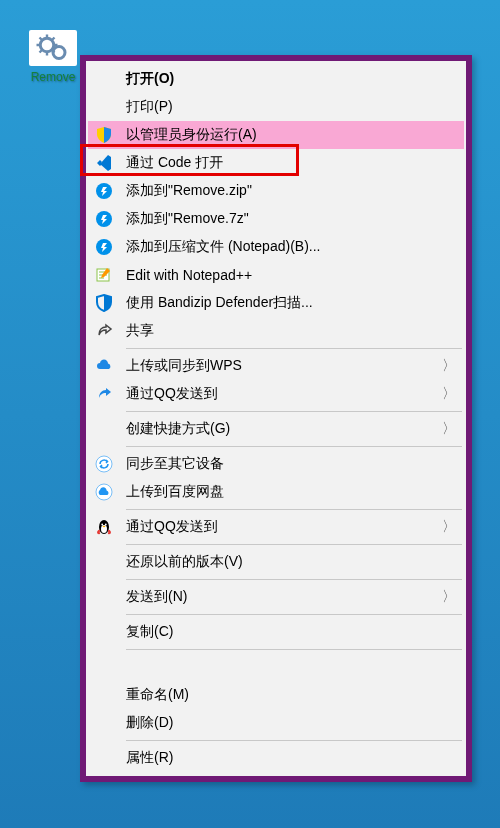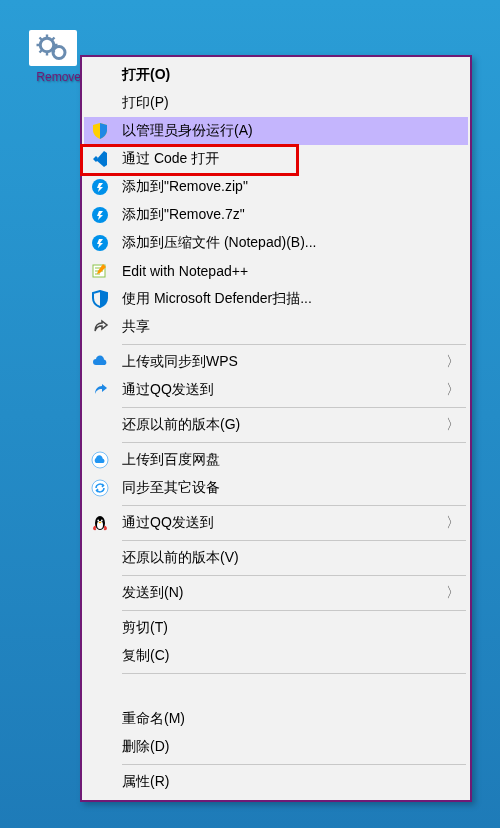--- a/index.html
+++ b/index.html
@@ -10,22 +10,22 @@
       font-family: "Microsoft YaHei", "Segoe UI", sans-serif;
       font-size: 14px;
       position: relative;
       overflow: hidden;
     }
     .desktop-icon {
       position: absolute;
       left: 25px;
       top: 30px;
       width: 56px;
-      text-align: right;
-      color: #701a75;
+      text-align: center;
+      color: #15803d;
     }
     .icon-bg {
       width: 48px;
       height: 36px;
       background: #fff;
       margin: 0 auto 4px;
       display: flex;
       align-items: center;
       justify-content: center;
       border-radius: 2px;
@@ -33,21 +33,21 @@
     .icon-label {
       font-size: 12px;
       text-shadow: 1px 1px 2px rgba(0,0,0,.4);
     }
     .context-menu {
       position: absolute;
       left: 80px;
       top: 55px;
       width: 392px;
       background: #f2f2f2;
-      border: 2px solid #701a75;
+      border: 6px solid #701a75;
       box-shadow: 3px 3px 6px rgba(0,0,0,.25);
       padding: 4px 2px;
     }
     .menu-item {
       height: 28px;
       display: flex;
       align-items: center;
       padding: 0 8px 0 6px;
       cursor: default;
       position: relative;
@@ -77,21 +77,21 @@
     .highlighted-box {
       position: absolute;
       left: 80px;
       top: 144px;
       width: 219px;
       height: 32px;
       border: 3px solid #e30000;
       pointer-events: none;
       z-index: 10;
     }
-    .menu-item.hover-state { background: #c4b5fd; }
+    .menu-item.hover-state { background: #f9a8d4; }
   </style>
 </head>
 <body>
 
 <div class="desktop-icon">
   <div class="icon-bg">
     <svg viewBox="0 0 32 24">
       <circle cx="12" cy="10" r="4.5" fill="none" stroke="#6a8cb0" stroke-width="2"></circle>
       <circle cx="20" cy="15" r="4" fill="none" stroke="#6a8cb0" stroke-width="2"></circle>
       <path d="M12 3v3M12 14v3M5 10h3M16 10h3M7 5l2 2M17 5l-2 2M7 15l2-2M17 15l-2-2" stroke="#6a8cb0" stroke-width="1.6"></path>
@@ -165,21 +165,21 @@
     </span>
     <span class="menu-label">Edit with Notepad++</span>
   </div>
   <div class="menu-item">
     <span class="menu-icon">
       <svg viewBox="0 0 18 18">
           <path d="M9 1l7 2v5c0 4-3 7.5-7 9-4-1.5-7-5-7-9V3l7-2z" fill="none" stroke="#0078d4" stroke-width="2"></path>
           <path d="M9 1l7 2v5c0 4-3 7.5-7 9V1z" fill="#0078d4"></path>
         </svg>
     </span>
-    <span class="menu-label">使用 Microsoft Defender扫描...</span>
+    <span class="menu-label">使用 Bandizip Defender扫描...</span>
   </div>
   <div class="menu-item">
     <span class="menu-icon">
       <svg viewBox="0 0 18 18">
           <path d="M11 3l5 4-5 4V8c-4 0-6 2-7 5 0-5 3-8 7-8V3z" fill="none" stroke="#444" stroke-width="1.5"></path>
         </svg>
     </span>
     <span class="menu-label">共享</span>
   </div>
 
@@ -201,44 +201,44 @@
         </svg>
     </span>
     <span class="menu-label">通过QQ发送到</span>
     <span class="menu-chevron">〉</span>
   </div>
 
   <div class="separator"></div>
 
   <div class="menu-item">
     <span class="menu-icon"></span>
-    <span class="menu-label">还原以前的版本(G)</span>
-    <span class="menu-chevron">〉</span>
-  </div>
-
-  <div class="separator"></div>
-
-  <div class="menu-item">
-    <span class="menu-icon">
-      <svg viewBox="0 0 18 18">
-          <circle cx="9" cy="9" r="8" fill="#fff" stroke="#2196f3" stroke-width="0.6"></circle>
-          <path d="M5 12a3 3 0 010-5c.3-1.6 1.7-2.8 3.3-2.8 1.8 0 3.3 1.5 3.3 3.3a2.5 2.5 0 01.8 4.5H5z" fill="#2196f3"></path>
-        </svg>
-    </span>
-    <span class="menu-label">上传到百度网盘</span>
-  </div>
+    <span class="menu-label">创建快捷方式(G)</span>
+    <span class="menu-chevron">〉</span>
+  </div>
+
+  <div class="separator"></div>
+
   <div class="menu-item">
     <span class="menu-icon">
       <svg viewBox="0 0 18 18">
           <circle cx="9" cy="9" r="8" fill="#fff" stroke="#2196f3" stroke-width="0.6"></circle>
           <path d="M5 9a4 4 0 017-2.5M13 9a4 4 0 01-7 2.5" fill="none" stroke="#2196f3" stroke-width="1.5"></path>
           <path d="M11 5l1.5 1.5L11 8M7 13l-1.5-1.5L7 10" fill="none" stroke="#2196f3" stroke-width="1.5"></path>
         </svg>
     </span>
     <span class="menu-label">同步至其它设备</span>
+  </div>
+  <div class="menu-item">
+    <span class="menu-icon">
+      <svg viewBox="0 0 18 18">
+          <circle cx="9" cy="9" r="8" fill="#fff" stroke="#2196f3" stroke-width="0.6"></circle>
+          <path d="M5 12a3 3 0 010-5c.3-1.6 1.7-2.8 3.3-2.8 1.8 0 3.3 1.5 3.3 3.3a2.5 2.5 0 01.8 4.5H5z" fill="#2196f3"></path>
+        </svg>
+    </span>
+    <span class="menu-label">上传到百度网盘</span>
   </div>
 
   <div class="separator"></div>
 
   <div class="menu-item">
     <span class="menu-icon">
       <svg viewBox="0 0 18 18">
           <ellipse cx="9" cy="9" rx="5" ry="7" fill="#000"></ellipse>
           <ellipse cx="9" cy="11" rx="3" ry="4" fill="#fff"></ellipse>
           <circle cx="7.2" cy="6.5" r="0.9" fill="#fff"></circle>
@@ -263,24 +263,20 @@
   <div class="menu-item">
     <span class="menu-icon"></span>
     <span class="menu-label">发送到(N)</span>
     <span class="menu-chevron">〉</span>
   </div>
 
   <div class="separator"></div>
 
   <div class="menu-item">
     <span class="menu-icon"></span>
-    <span class="menu-label">剪切(T)</span>
-  </div>
-  <div class="menu-item">
-    <span class="menu-icon"></span>
     <span class="menu-label">复制(C)</span>
   </div>
 
   <div class="separator"></div>
 
   <div class="menu-item">
     <span class="menu-icon"></span>
   </div>
   <div class="menu-item">
     <span class="menu-icon"></span>

